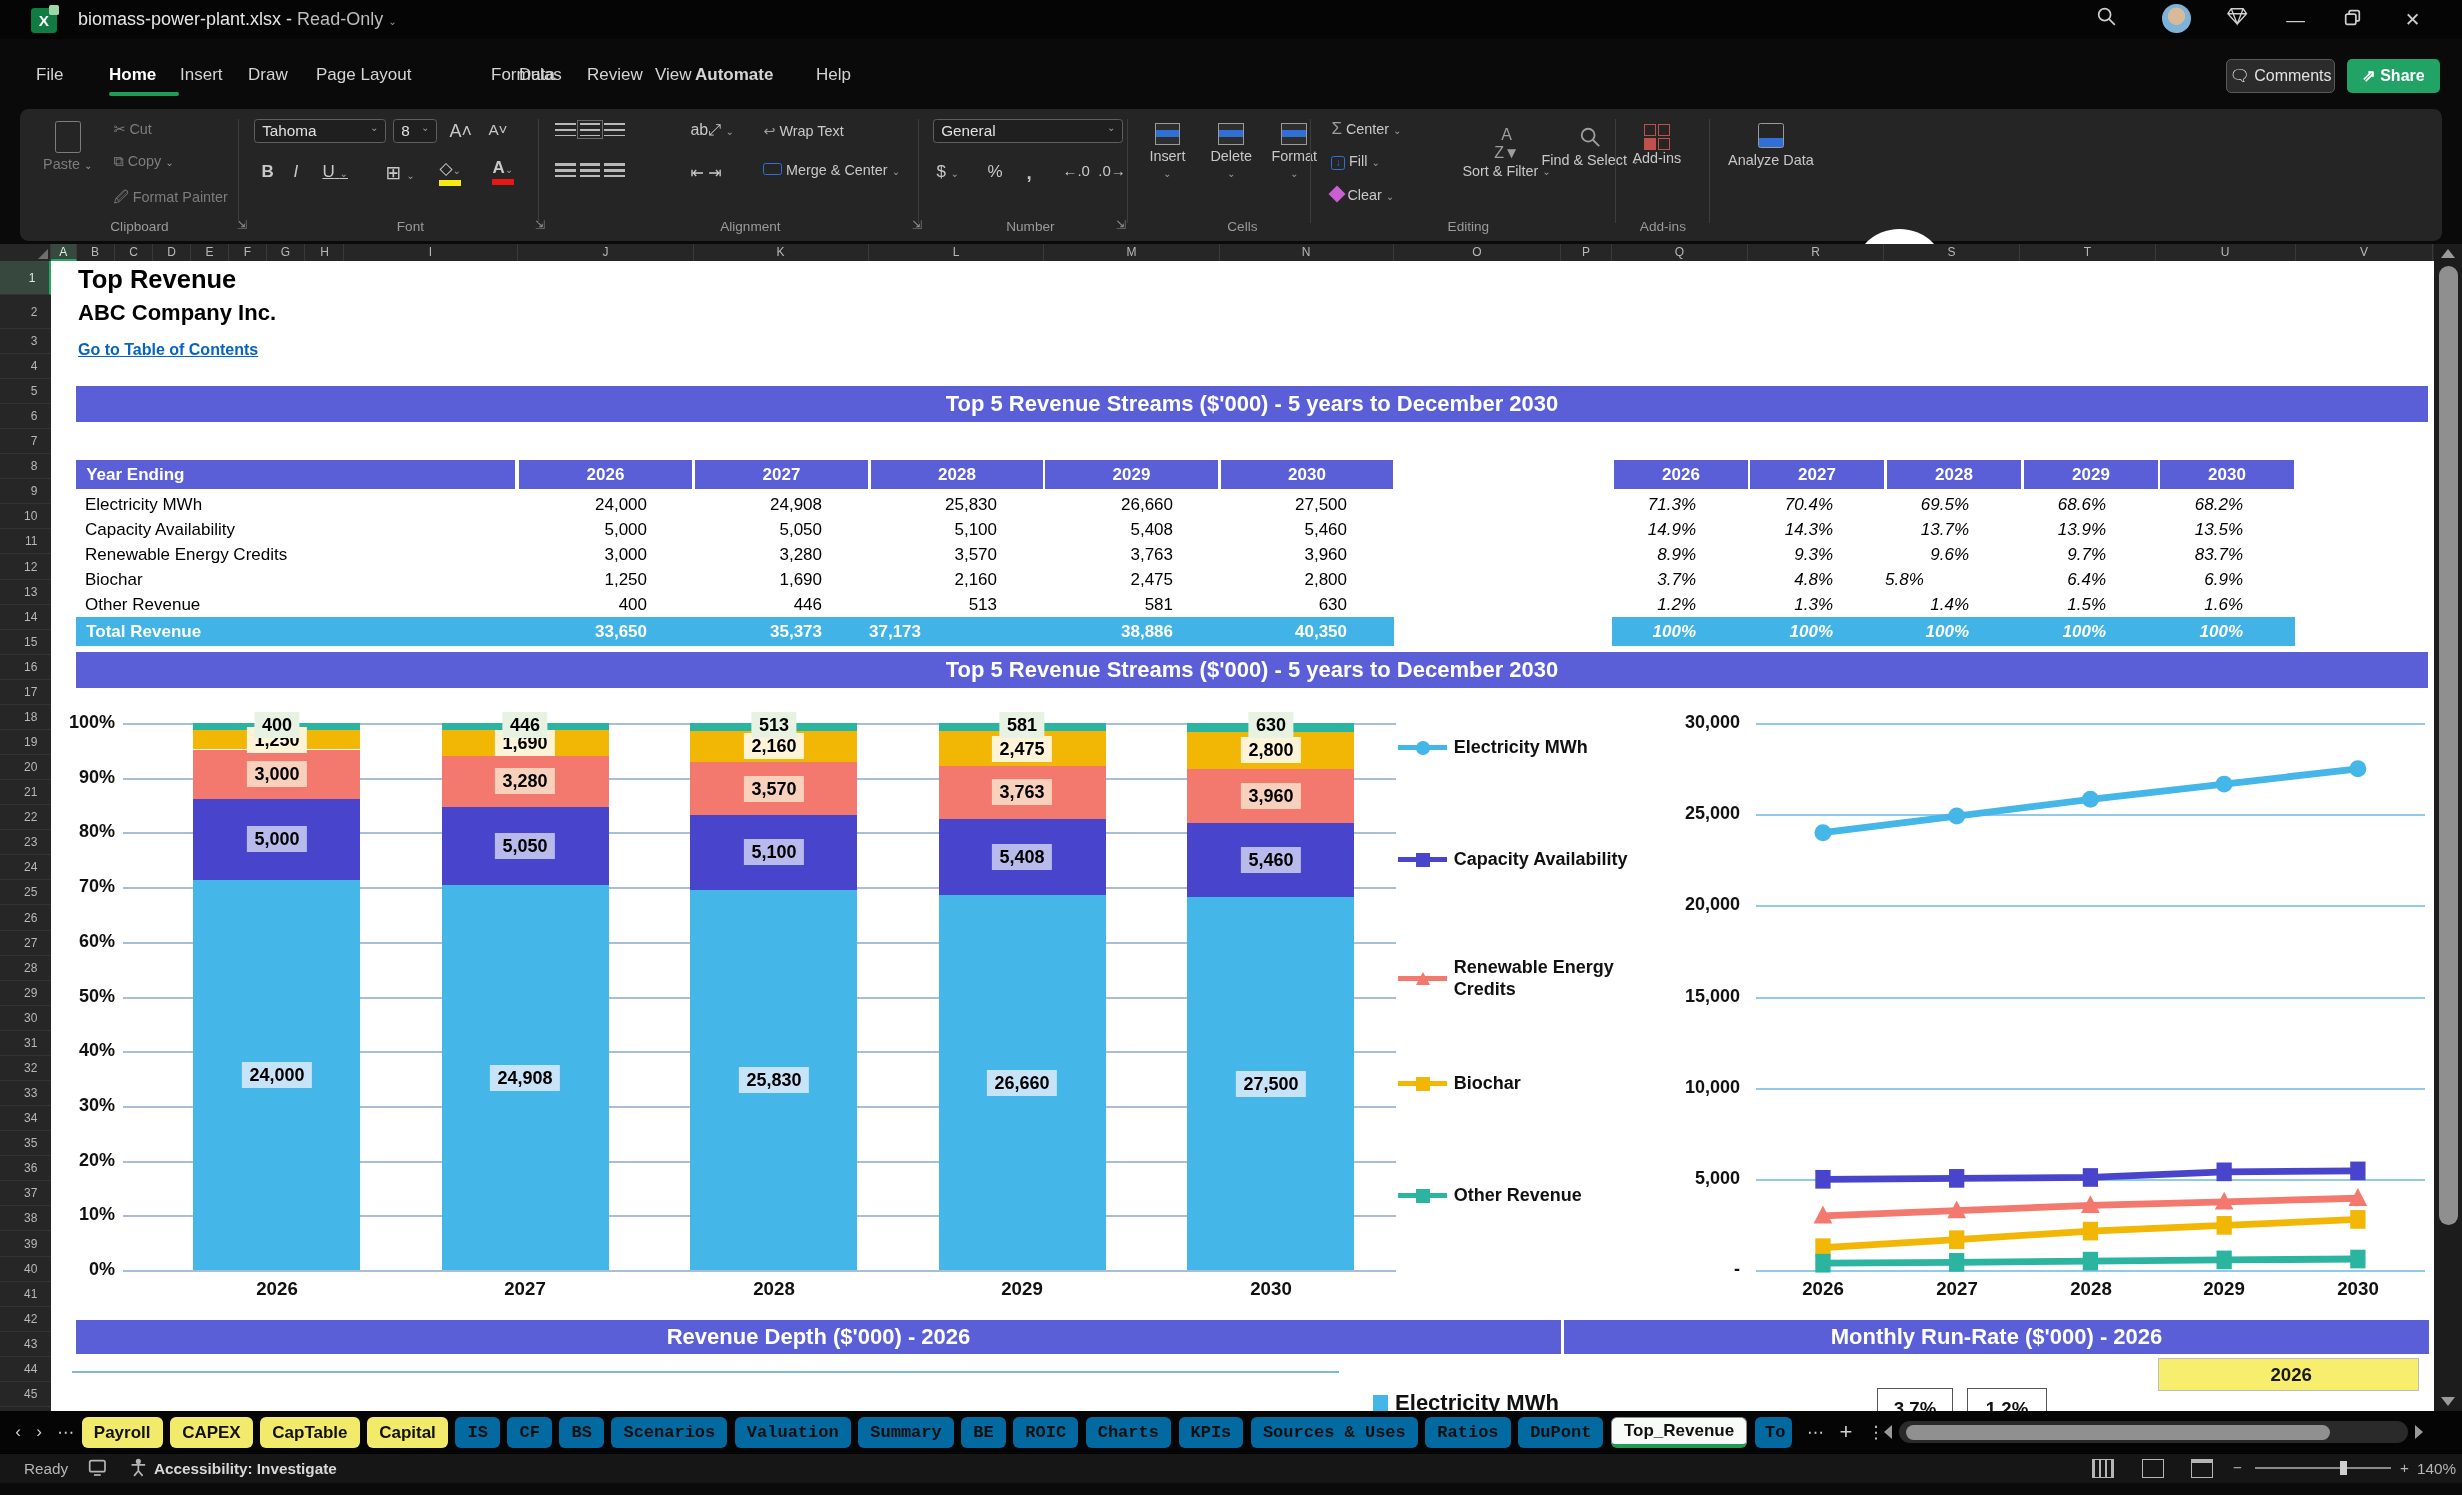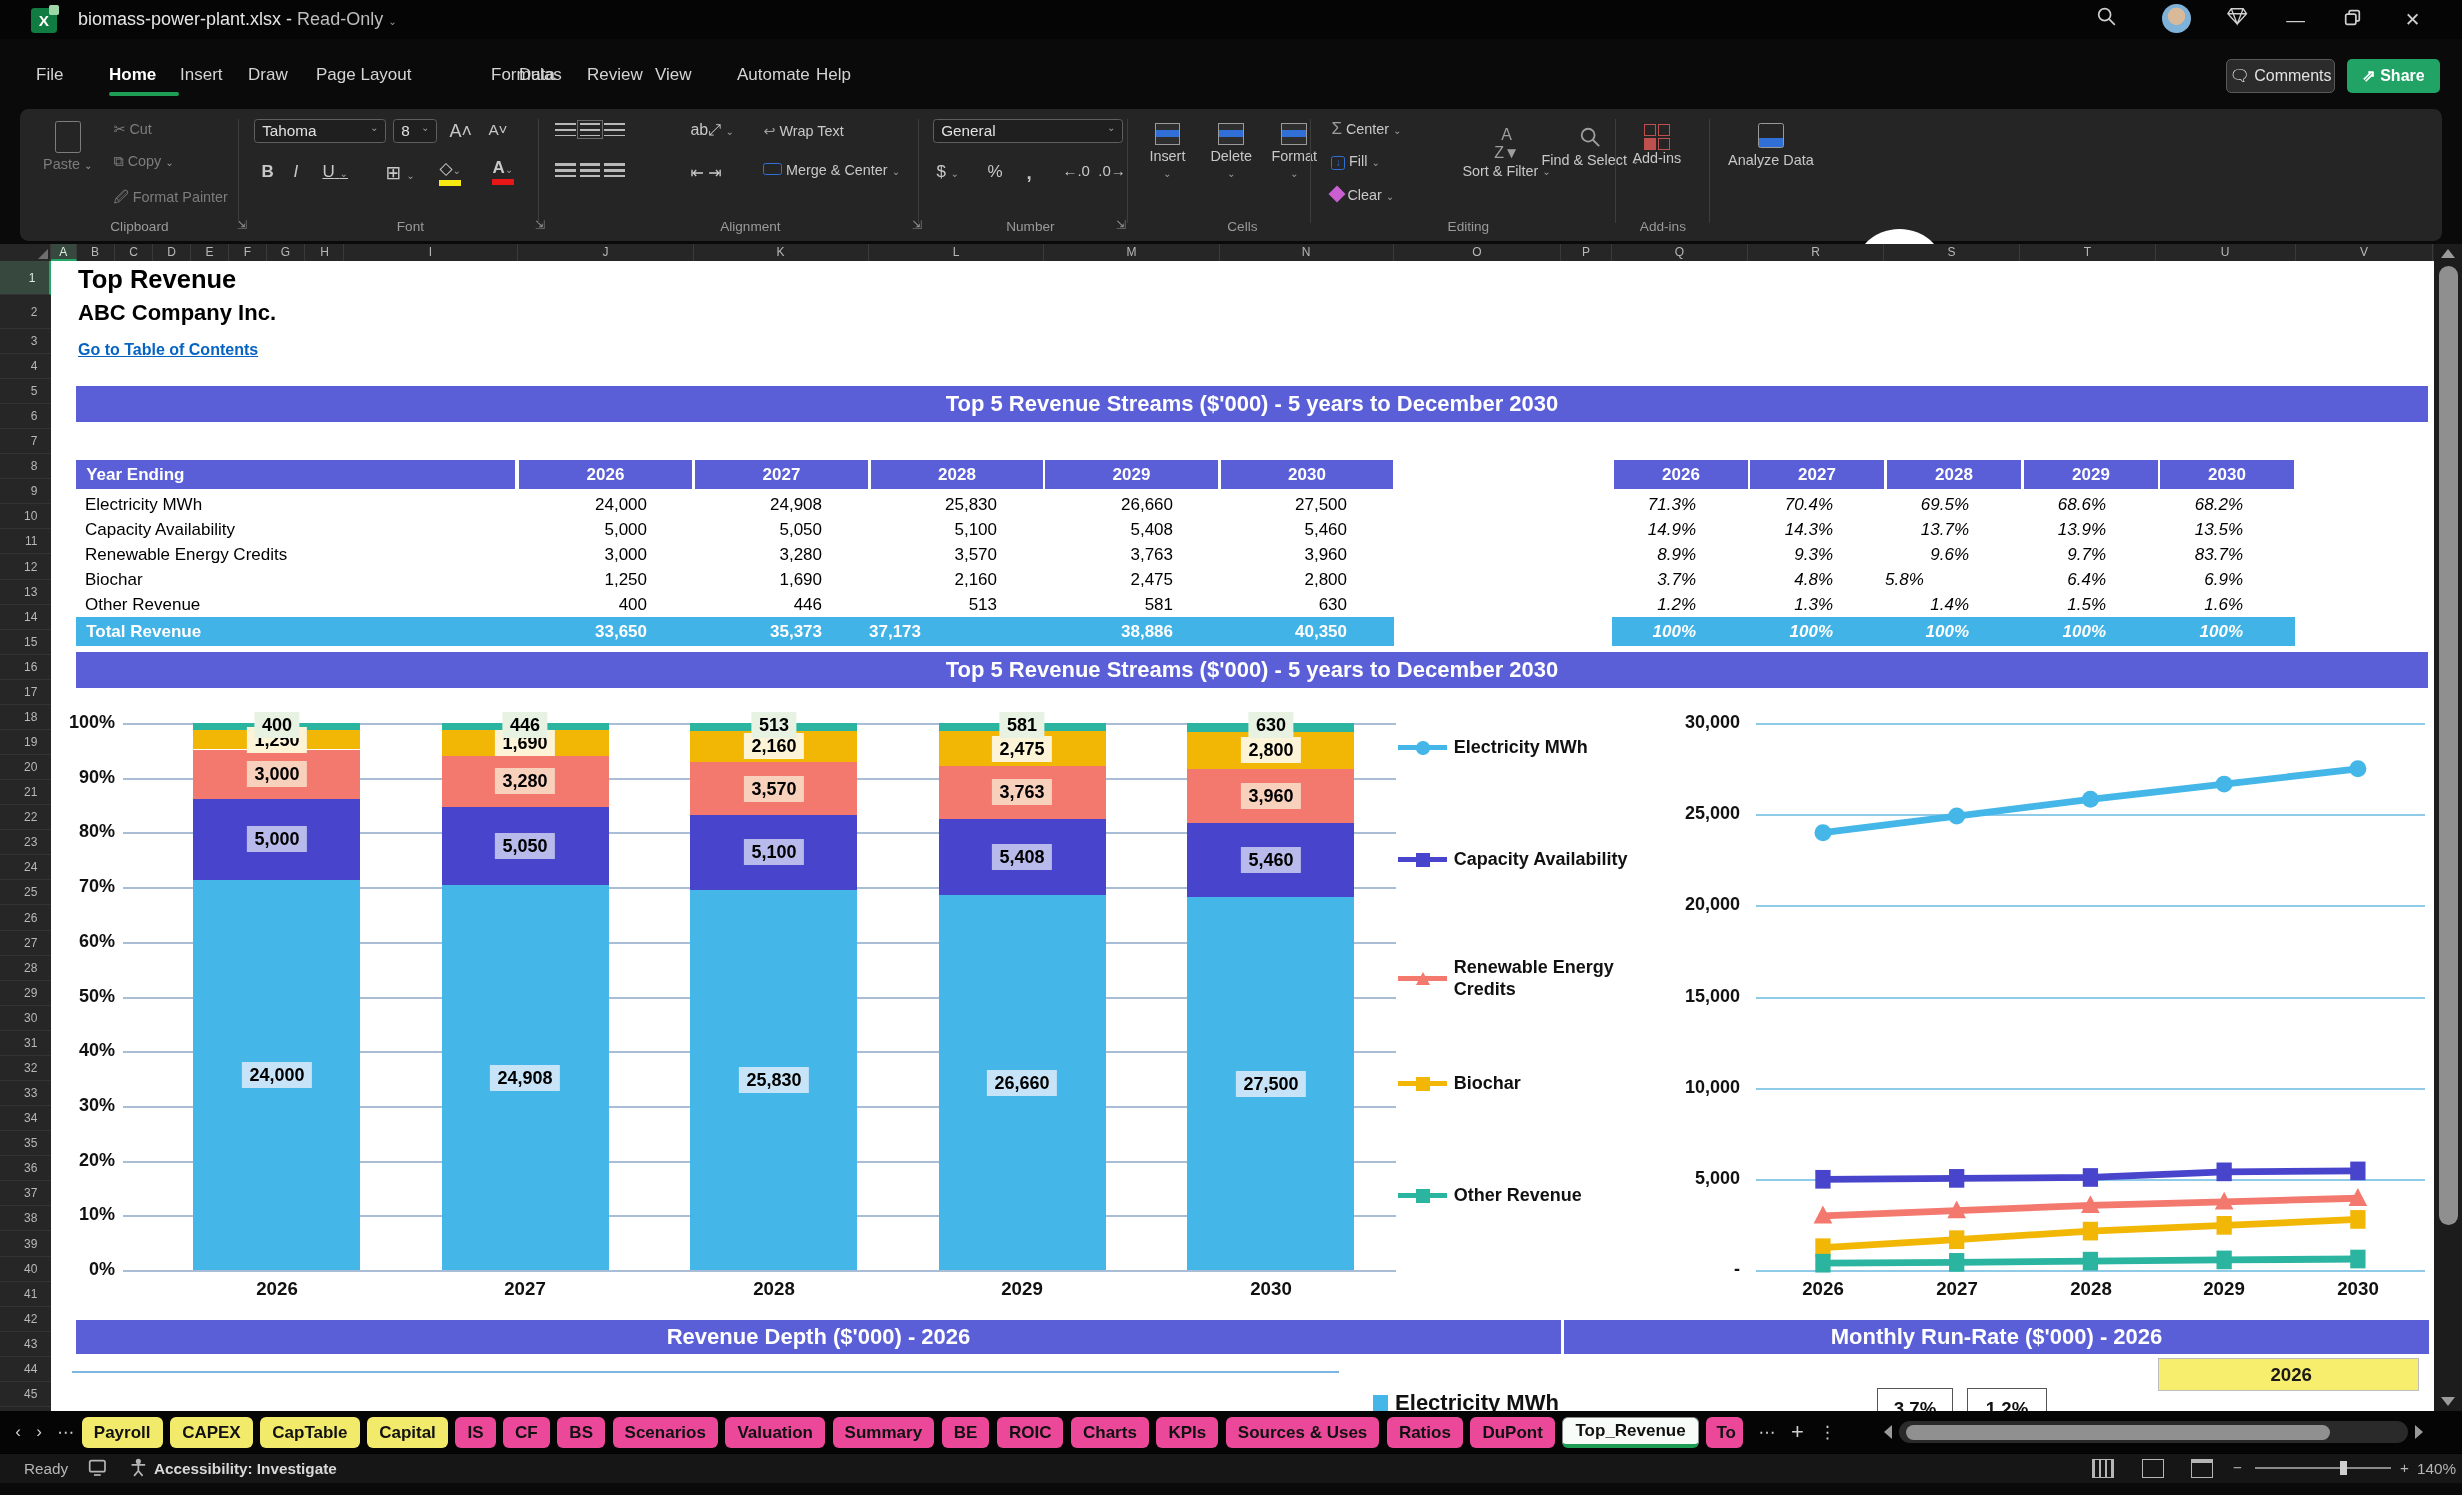--- a/index.html
+++ b/index.html
@@ -110,21 +110,21 @@
   
   #vscroll { left:2434px; top:244px; width:29px; height:1167px; background:#1c1c1c; }
   #vthumb { position:absolute; left:5.1px; top:22px; width:18.7px; height:959px; background:#8f8f8f; border-radius:9.3px; }
   .varrow { position:absolute; left:6.8px; width:0; height:0; border-left:7.6px solid transparent; border-right:7.6px solid transparent; }
 
   #tabbar { left:0; top:1411px; width:2462px; height:42px; background:#050505; display:flex; align-items:center; }
   .tabnav { color:#cfcfcf; font-size:17px; margin-left:15.3px; }
   .sheet-tab { height:31px; line-height:31px; border-radius:6px; padding:0 12px; font-size:17px; font-weight:bold;
     color:#111; margin-left:7.6px; flex:none; }
   .sheet-tab.yellow { background:#f2ea6a; }
-  .sheet-tab.blue { background:#ec4899; }
+  .sheet-tab.blue { background:#0369a1;font-family:Liberation Mono, monospace; }
   .sheet-tab.active { background:#f7fcf9; border:0.8px solid #8a8a8a; border-bottom:4.2px solid #1e9e55; line-height:26px; }
   .sheet-tab.cut { width:37px; overflow:hidden; padding:0 0 0 10.2px; }
   #hscroll { position:absolute; left:1899px; top:10.2px; width:509px; height:22px; background:#2a2a2a; border-radius:11px; }
   #hthumb { position:absolute; left:6.8px; top:3.4px; width:424px; height:15.3px; background:#909090; border-radius:7.6px; }
   .harrow { position:absolute; top:14.4px; width:0; height:0; border-top:7.6px solid transparent; border-bottom:7.6px solid transparent; }
 
   #statusbar { left:0; top:1453px; width:2462px; height:30px; background:#161616; border-top:0.8px solid #000;
     color:#b5b5b5; font-size:15.3px; }
   .view-ic { position:absolute; top:5.1px; width:22px; height:18.7px; border:1.7px solid #b5b5b5; }
   #zoom-slider { position:absolute; left:2255px; top:12.7px; width:136px; height:2.5px; background:#8a8a8a; }
@@ -177,21 +177,21 @@
     </div>
   <div class="menu-item" style="left: 36px; position: absolute;">File</div>
       <div class="menu-item active" style="left: 109px; position: absolute;">Home</div>
       <div class="menu-item" style="left: 180px; position: absolute;">Insert</div>
       <div class="menu-item" style="left: 248px; position: absolute;">Draw</div>
       <div class="menu-item" style="left: 316px; position: absolute;">Page Layout</div>
       <div class="menu-item" style="left: 443px; position: absolute; margin-left: 48px;">Formulas</div>
       <div class="menu-item" style="left: 519px; position: absolute;">Data</div>
       <div class="menu-item" style="left: 587px; position: absolute;">Review</div>
       <div class="menu-item" style="left: 655px; position: absolute;">View</div>
-      <div class="menu-item" style="left: 737px; position: absolute;">Automate</div>
+      <div class="menu-item" style="left: 695px; position: absolute; font-weight: bold;">Automate</div>
       <div class="menu-item" style="left: 816px; position: absolute;">Help</div>
     </div>
 
   <div id="ribbon" class="abs">
 
     <div class="rbtn dim" style="left:20.4px; top:12px; width:54px; text-align:center">
       <span class="iconbox" style="width:25.5px;height:32px;border-color:#7d7d7d"></span><br>
       <span>Paste</span> <span class="chev">⌄</span>
     </div>
     <div class="rbtn dim" style="left:93px; top:12px">✂ <span>Cut</span></div>

